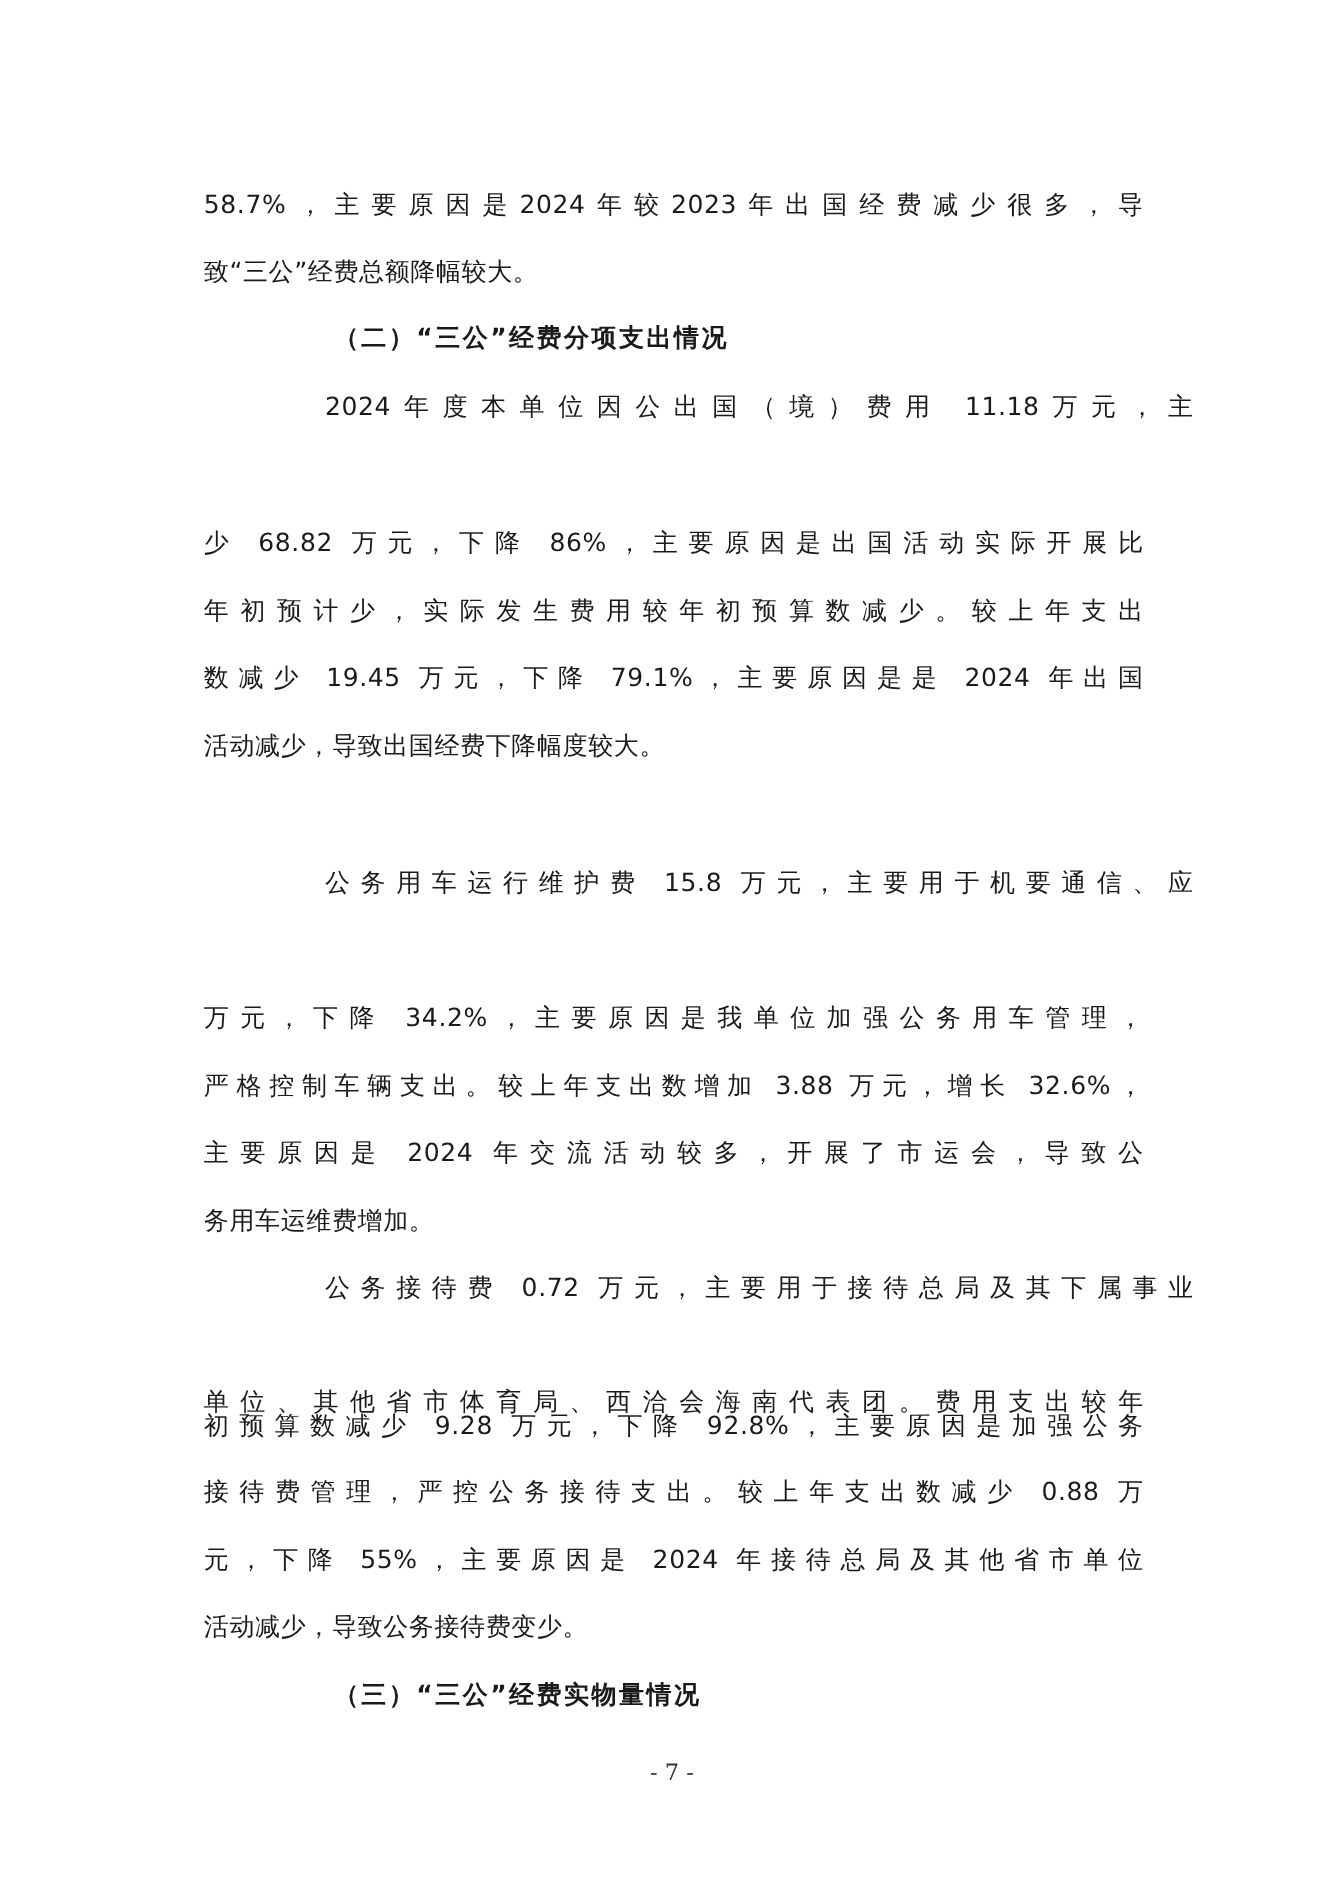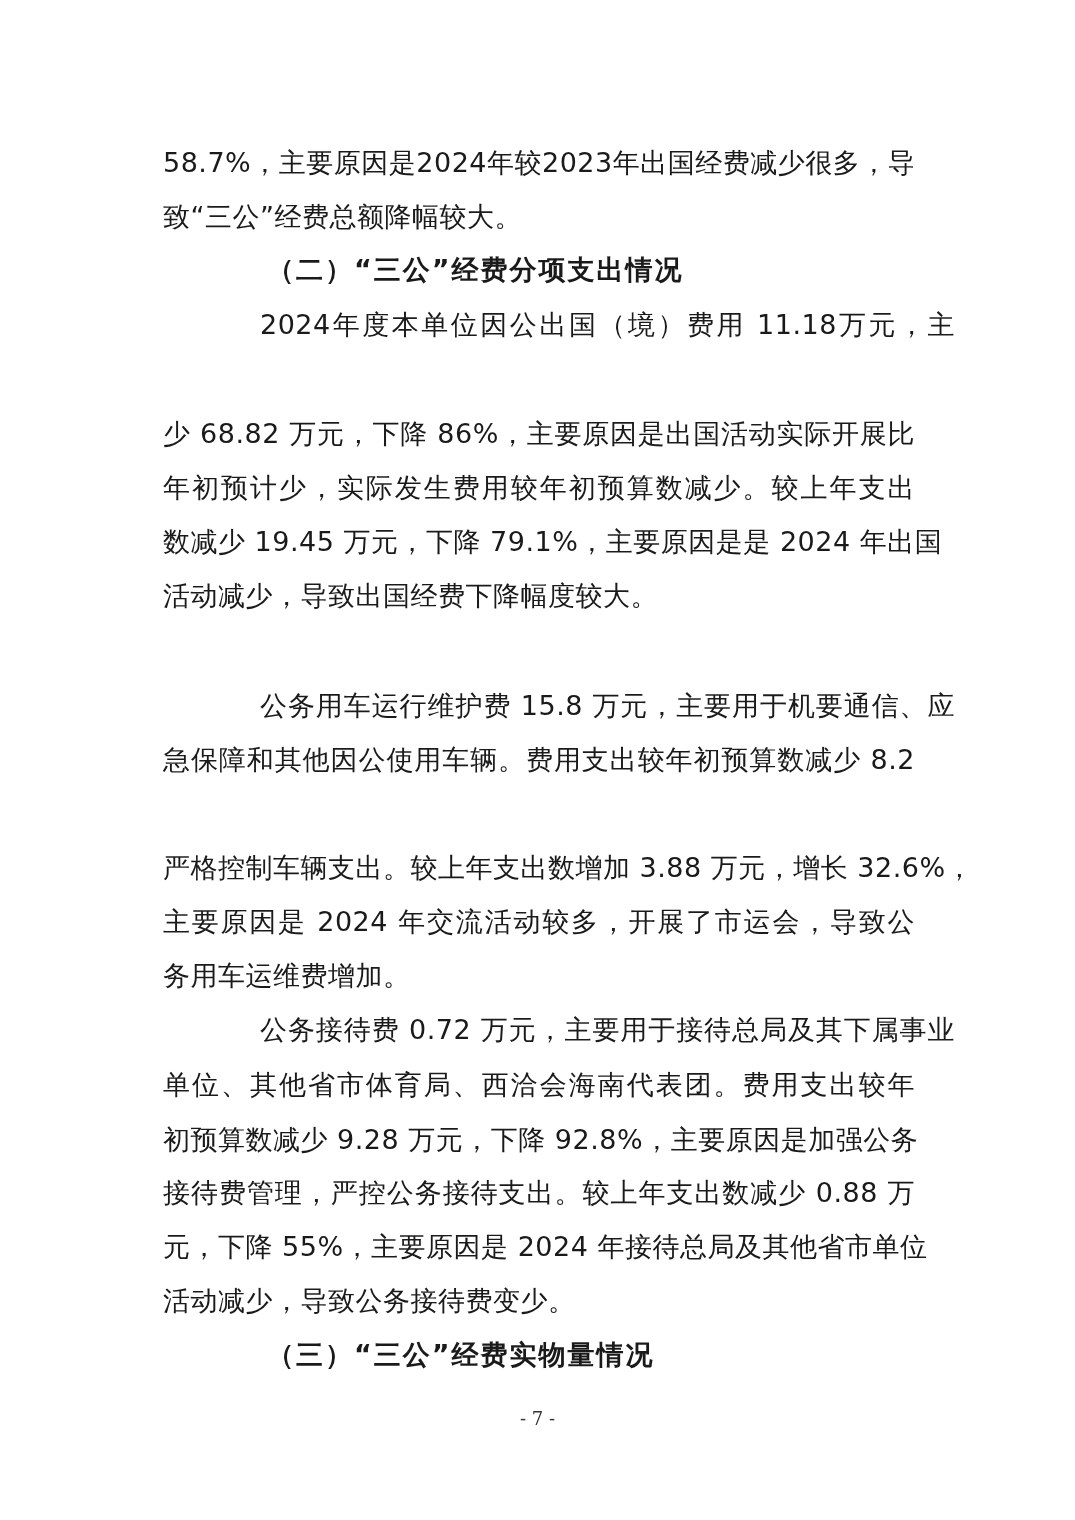--- a/index.html
+++ b/index.html
@@ -1,45 +1,45 @@
 <!DOCTYPE html>
 <html><head>
 <meta charset="utf-8">
 <style>
   html, body { margin: 0; padding: 0; background: #ffffff; }
   body { width: 1075px; height: 1520px; position: relative; overflow: hidden;
          font-family: "DejaVu Sans", "Liberation Sans", sans-serif; color: #1a1a1a; }
   .page { position: absolute; left: 0; top: 0; width: 1075px; height: 1520px; }
   .line { position: absolute; left: 163px; width: 752px; height: 40px; line-height: 40px;
-          font-size: 27px; white-space: nowrap; letter-spacing: 0.5px; }
+          font-size: 20px; white-space: nowrap; letter-spacing: 0.5px; }
   .line.indent { left: 220px; width: 695px; margin-left: 40px; }
   .line.heading { left: 225px; font-weight: bold; letter-spacing: 2px; margin-left: 42px; }
   .justify { text-align: justify; text-align-last: justify; }
   .pagenum { position: absolute; top: 1408px; left: 0; width: 1075px; text-align: center;
              font-family: "DejaVu Serif", "Liberation Serif", serif; font-size: 18px; color: #333; }
 </style>
 </head>
 <body>
 
 <div class="page">
   <div class="line justify" style="top:143px">58.7%，主要原因是2024年较2023年出国经费减少很多，导</div>
   <div class="line" style="top:197px">致“三公”经费总额降幅较大。</div>
   <div class="line heading" style="top:250px">（二）“三公”经费分项支出情况</div>
   <div class="line indent justify" style="top:305px">2024年度本单位因公出国（境）费用 11.18万元，主</div>
   <div class="line justify" style="top:414px">少 68.82 万元，下降 86%，主要原因是出国活动实际开展比</div>
   <div class="line justify" style="top:468px">年初预计少，实际发生费用较年初预算数减少。较上年支出</div>
   <div class="line justify" style="top:522px">数减少 19.45 万元，下降 79.1%，主要原因是是 2024 年出国</div>
   <div class="line" style="top:576px">活动减少，导致出国经费下降幅度较大。</div>
   <div class="line indent justify" style="top:686px">公务用车运行维护费 15.8 万元，主要用于机要通信、应</div>
-  <div class="line justify" style="top:740px">急保障和其他因公使用车辆。费用支出较年初预算数减少 8.2</div>
+  <div class="line justify" style="top:794px">万元，下降 34.2%，主要原因是我单位加强公务用车管理，</div>
   <div class="line justify" style="top:848px">严格控制车辆支出。较上年支出数增加 3.88 万元，增长 32.6%，</div>
   <div class="line justify" style="top:902px">主要原因是 2024 年交流活动较多，开展了市运会，导致公</div>
   <div class="line" style="top:956px">务用车运维费增加。</div>
   <div class="line indent justify" style="top:1010px">公务接待费 0.72 万元，主要用于接待总局及其下属事业</div>
-  <div class="line justify" style="top:1065px">单位、其他省市体育局、西洽会海南代表团。费用支出较年</div>
+  <div class="line justify" style="top:1101px">单位、其他省市体育局、西洽会海南代表团。费用支出较年</div>
   <div class="line justify" style="top:1120px">初预算数减少 9.28 万元，下降 92.8%，主要原因是加强公务</div>
   <div class="line justify" style="top:1173px">接待费管理，严控公务接待支出。较上年支出数减少 0.88 万</div>
   <div class="line justify" style="top:1227px">元，下降 55%，主要原因是 2024 年接待总局及其他省市单位</div>
   <div class="line" style="top:1281px">活动减少，导致公务接待费变少。</div>
   <div class="line heading" style="top:1335px">（三）“三公”经费实物量情况</div>
 
   <div class="pagenum">- 7 -</div>
 </div>
 
 </body></html>

